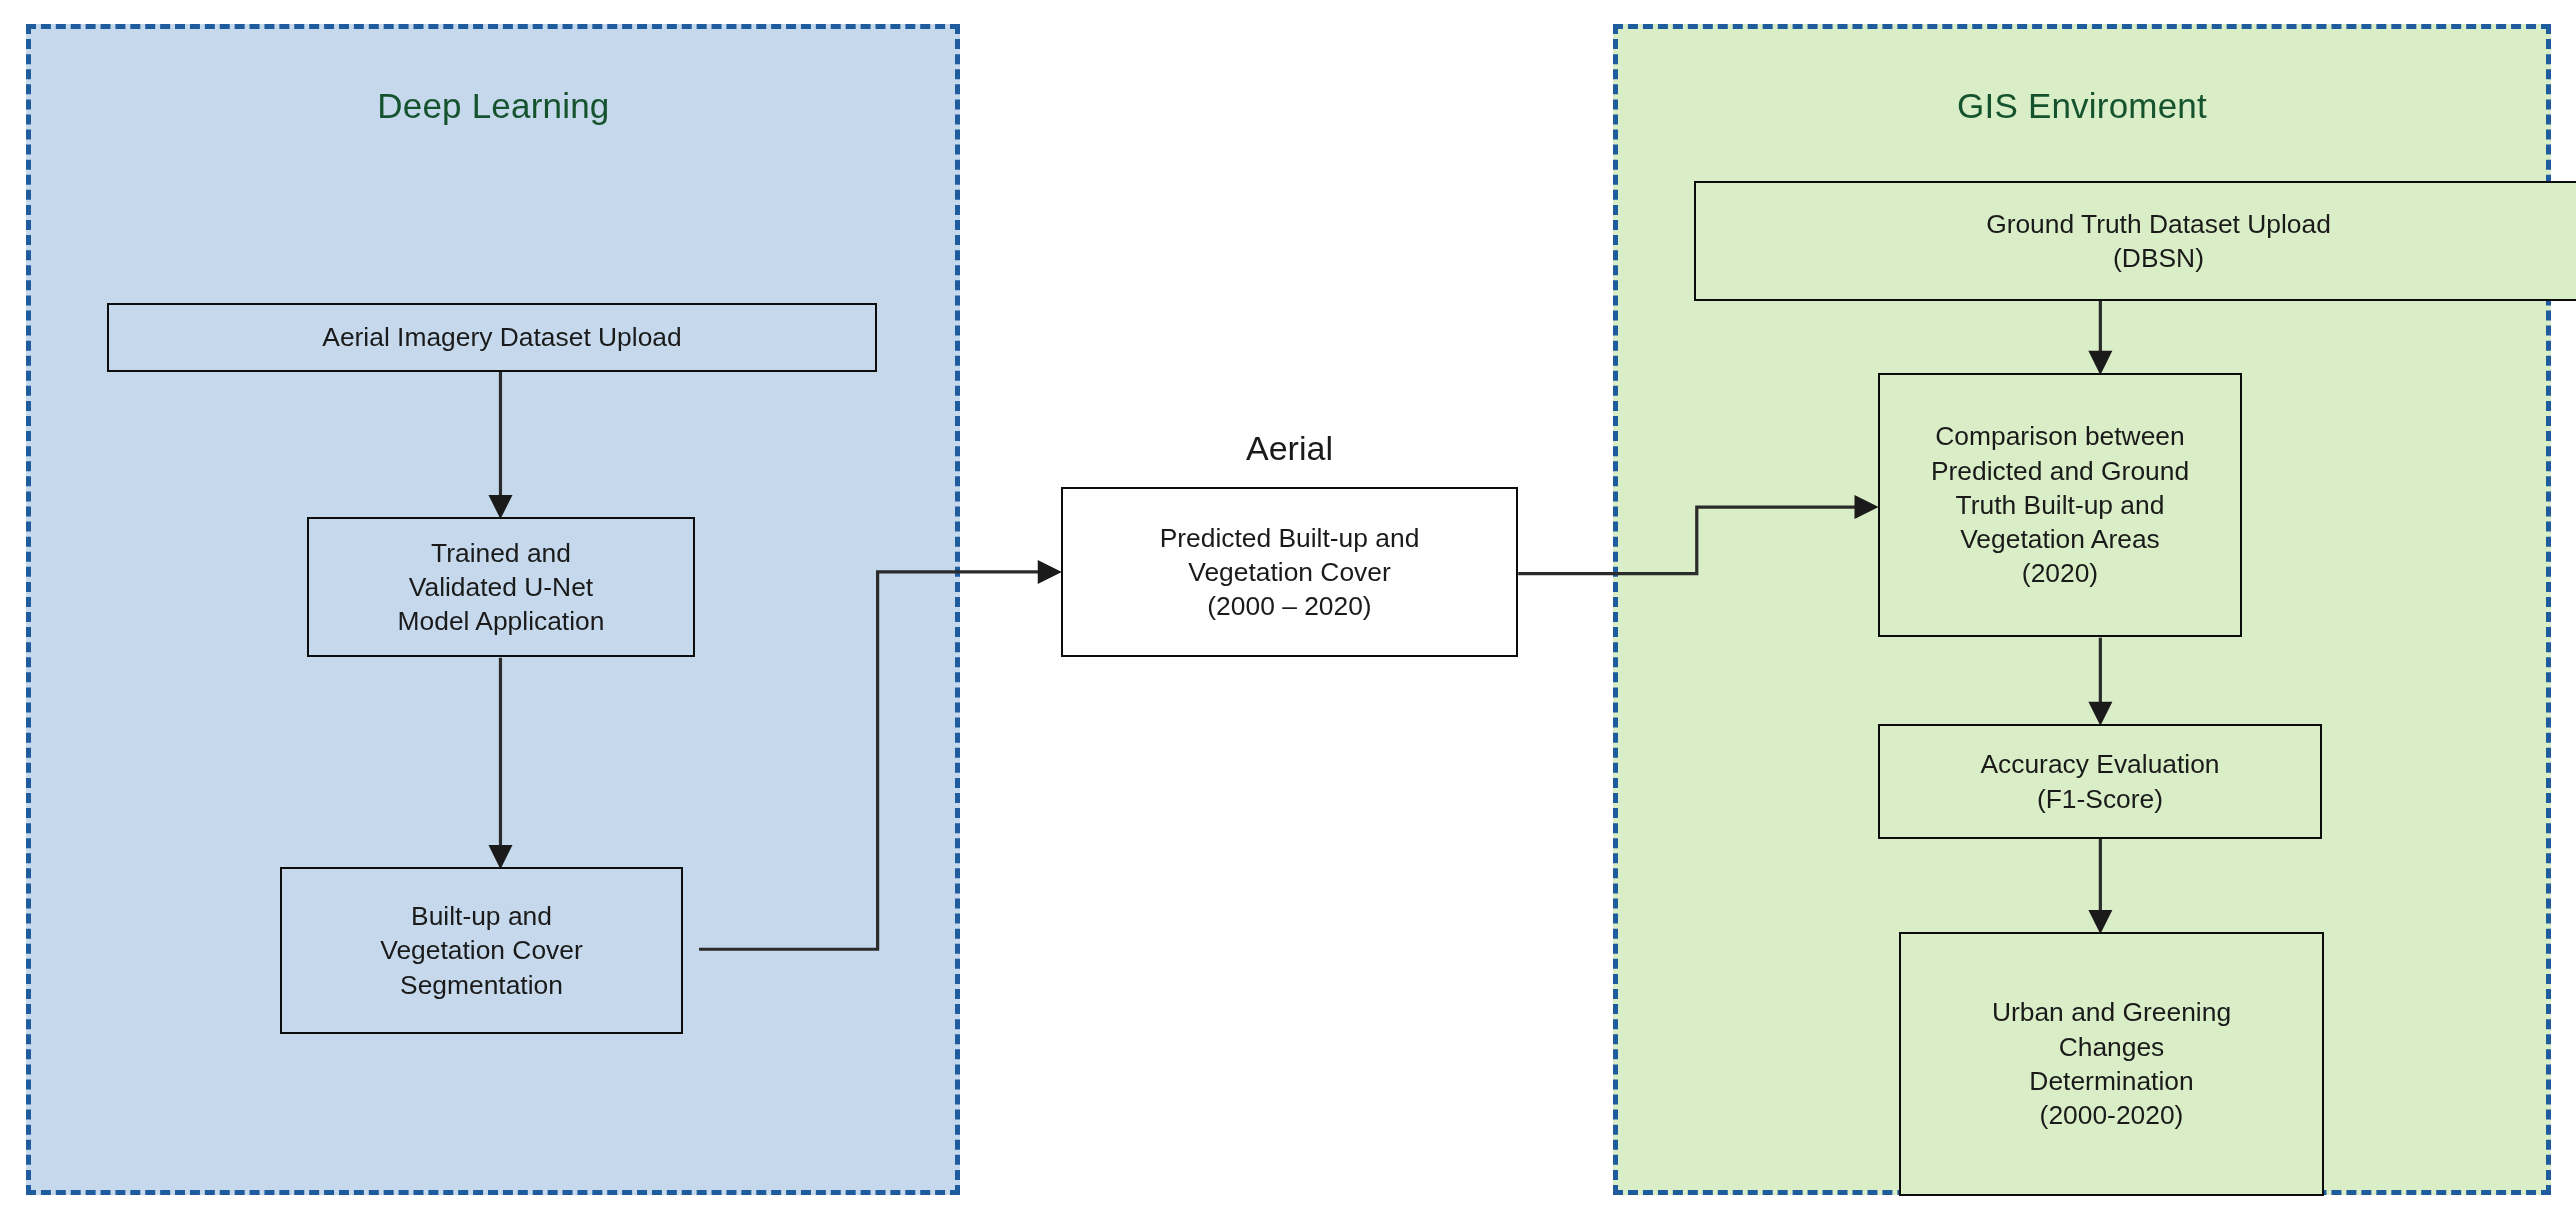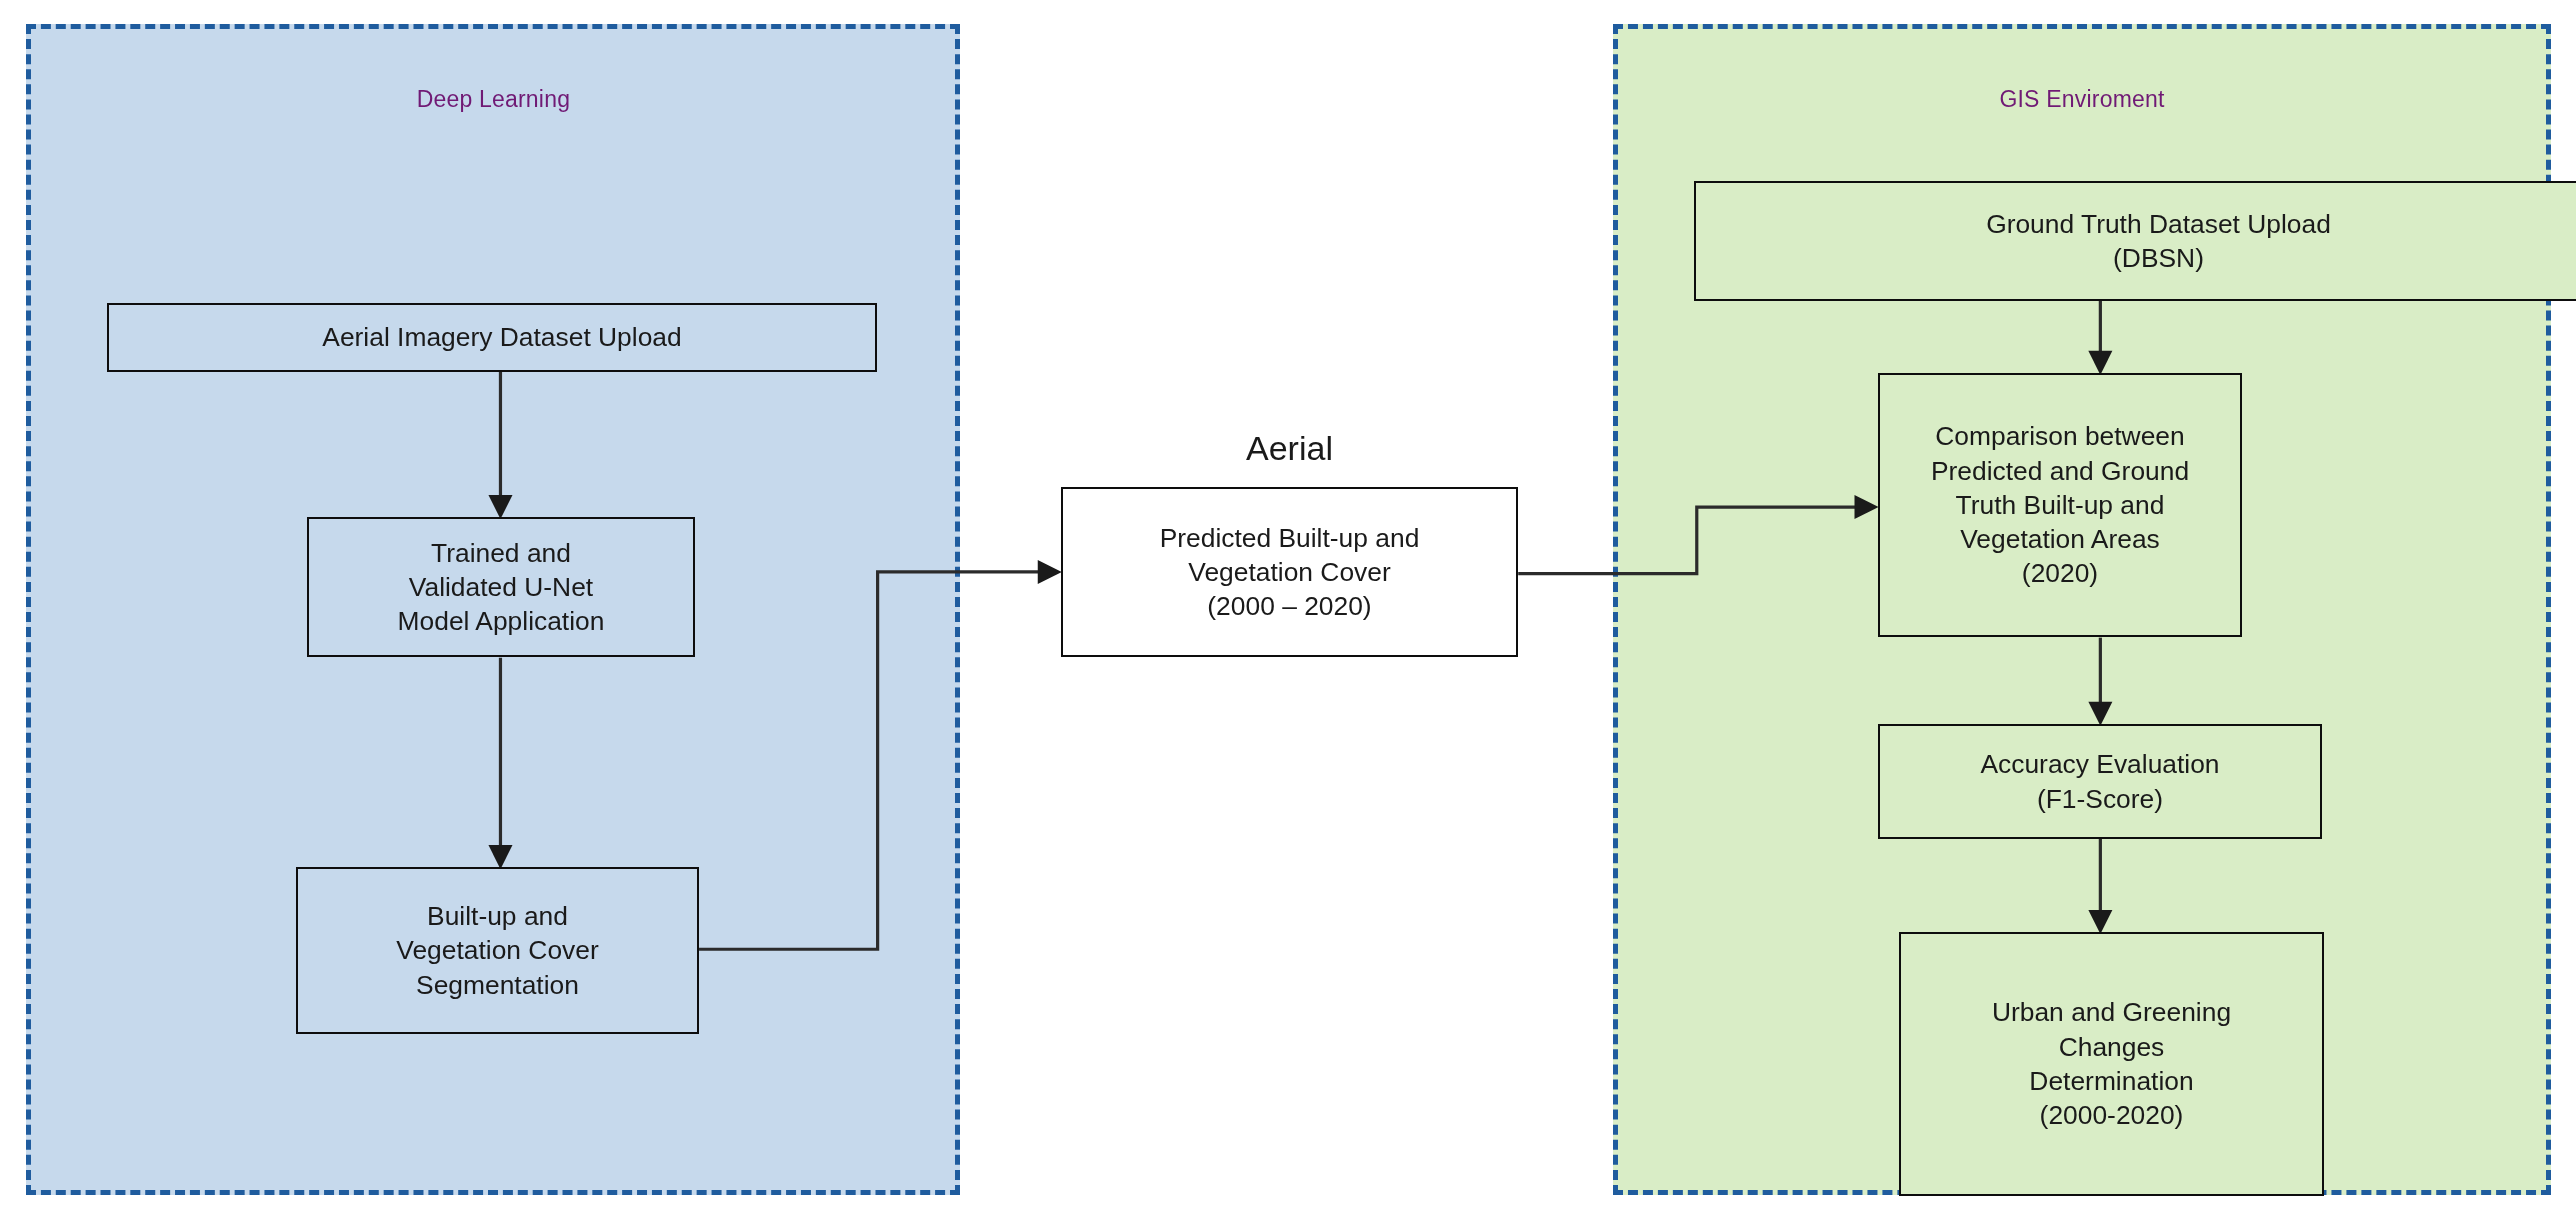--- a/index.html
+++ b/index.html
@@ -4,37 +4,37 @@
 <title>Methodology Flowchart</title>
 <style>
   html,body{margin:0;padding:0;background:#ffffff;}
   body{font-family:"Liberation Sans",sans-serif;}
   #stage{position:relative;width:2576px;height:1224px;background:#ffffff;overflow:hidden;}
 
   .panel{position:absolute;box-sizing:border-box;border:5.6px dashed #1F5C9E;}
   #panel-dl{left:26.4px;top:24px;width:934px;height:1171px;background:#C6D9EC;}
   #panel-gis{left:1613px;top:24px;width:938px;height:1171px;background:#D9EDC6;}
 
-  .panel-title{position:absolute;width:100%;text-align:center;color:#701a75;
-    font-size:23px;line-height:1.1;letter-spacing:0.2px;}
+  .panel-title{position:absolute;width:100%;text-align:center;color:#14532d;
+    font-size:35px;line-height:1.1;letter-spacing:0.2px;}
   #title-dl{top:58px;}
   #title-gis{top:58px;}
 
   .node{position:absolute;box-sizing:border-box;border:2.4px solid #0d0d0d;
     display:flex;align-items:center;justify-content:center;text-align:center;
     color:#1a1a1a;font-size:26.4px;line-height:1.30;padding:3.2px 8px;}
   .node span{display:block;white-space:pre-line;}
   .fill-blue{background:#C6D9EC;}
   .fill-green{background:#D9EDC6;}
   .fill-white{background:#ffffff;}
 
   
   #n-aerial{left:107px;top:303px;width:770px;height:69px;padding-left:28px;}
   #n-unet{left:307px;top:517px;width:388px;height:140px;}
-  #n-seg{left:296px;top:867px;width:403px;height:167px;}
+  #n-seg{left:280px;top:867px;width:403px;height:167px;}
 
   
   #n-output{left:1061px;top:487px;width:457px;height:170px;}
   #lbl-output{position:absolute;left:1061px;top:430px;width:457px;text-align:center;
     font-size:34px;color:#1a1a1a;line-height:1.1;}
 
   
   #n-gt{left:1694px;top:181px;width:929px;height:120px;align-items:center;}
   #n-cmp{left:1878px;top:373px;width:364px;height:264px;}
   #n-acc{left:1878px;top:724px;width:444px;height:115px;}

